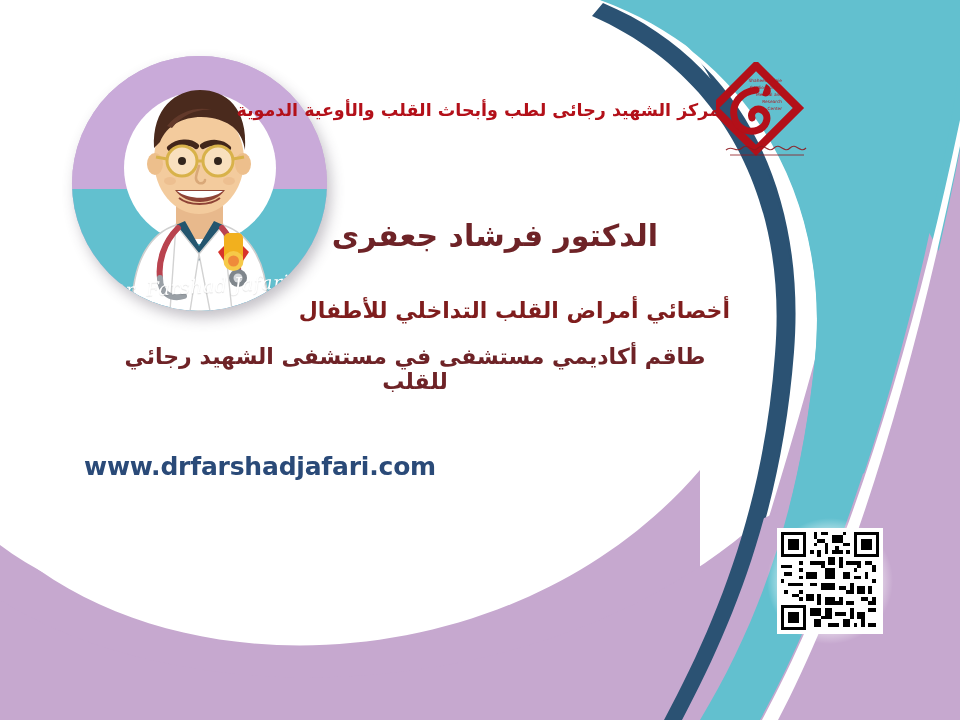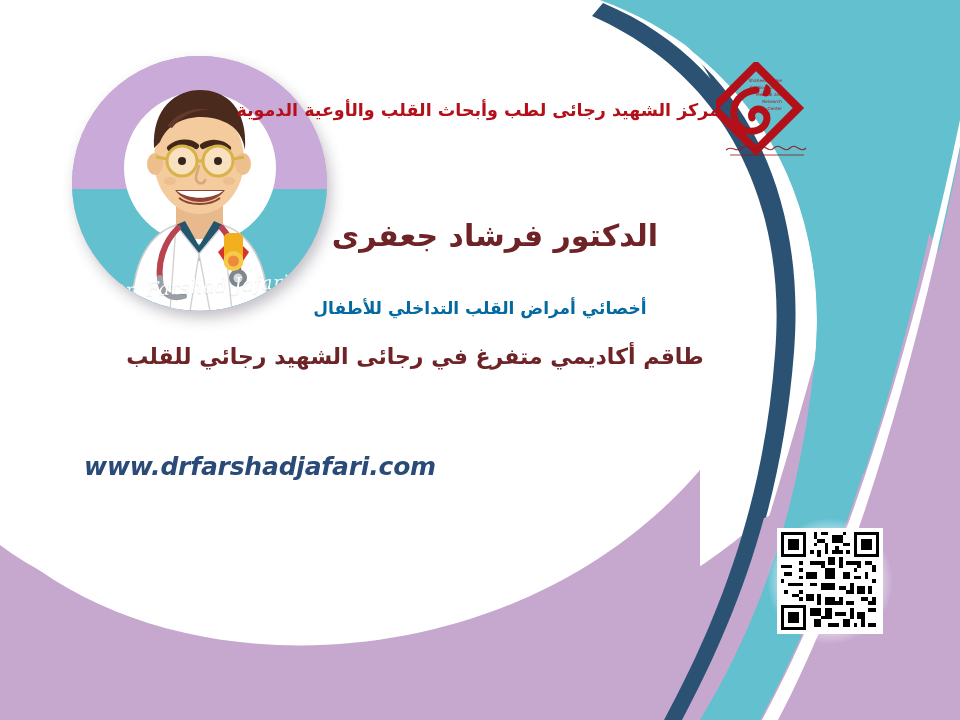--- a/index.html
+++ b/index.html
@@ -93,46 +93,45 @@
     direction:rtl;
     font-family:"DejaVu Sans", sans-serif;
     font-weight:bold;
     font-size:30px;
     color:#6e2327;
   }
   #specialty {
     position:absolute;
     left:230px; top:298px;
     width:500px;
-    text-align:center;
+    text-align:right;
     direction:rtl;
     font-family:"DejaVu Sans", sans-serif;
     font-weight:bold;
-    font-size:17px;
-    color:#0369a1;
+    font-size:22px;
+    color:#7f1d1d;
   }
   #affiliation {
     position:absolute;
     left:110px; top:344px;
     width:610px;
     text-align:center;
     direction:rtl;
     font-family:"DejaVu Sans", sans-serif;
     font-weight:bold;
     font-size:22px;
     color:#6e2327;
   }
   #contact {
     position:absolute;
     left:84px; top:452px;
     direction:ltr;
     text-align:right;
     font-family:"DejaVu Sans", sans-serif;
     color:#2a4a78;
-    font-style:italic;
   }
   #contact .site {
     font-size:25px;
     font-weight:bold;
     letter-spacing:-0.2px;
     line-height:1.18;
   }
   #contact .phone {
     font-size:25px;
     font-weight:bold;
@@ -327,21 +326,21 @@
       </g>
     </svg>
   </div>
 
   <div id="center-name">مركز الشهيد رجائى لطب وأبحاث القلب والأوعية الدموية</div>
 
   <div id="doctor-name">الدكتور فرشاد جعفرى</div>
 
   <div id="specialty">أخصائي أمراض القلب التداخلي للأطفال</div>
 
-  <div id="affiliation">طاقم أكاديمي متفرغ في رجائى الشهيد رجائي للقلب</div>
+  <div id="affiliation">طاقم أكاديمي مستشفى في مستشفى الشهيد رجائي للقلب</div>
 
   <div id="contact">
     <div class="site">www.drfarshadjafari.com</div>
   </div>
 
   <div id="qr-wrap">
     <svg id="qr" viewBox="0 0 29 29" xmlns="http://www.w3.org/2000/svg" shape-rendering="crispEdges">
       <rect width="29" height="29" fill="#ffffff"></rect>
       <g fill="#000000">
 

